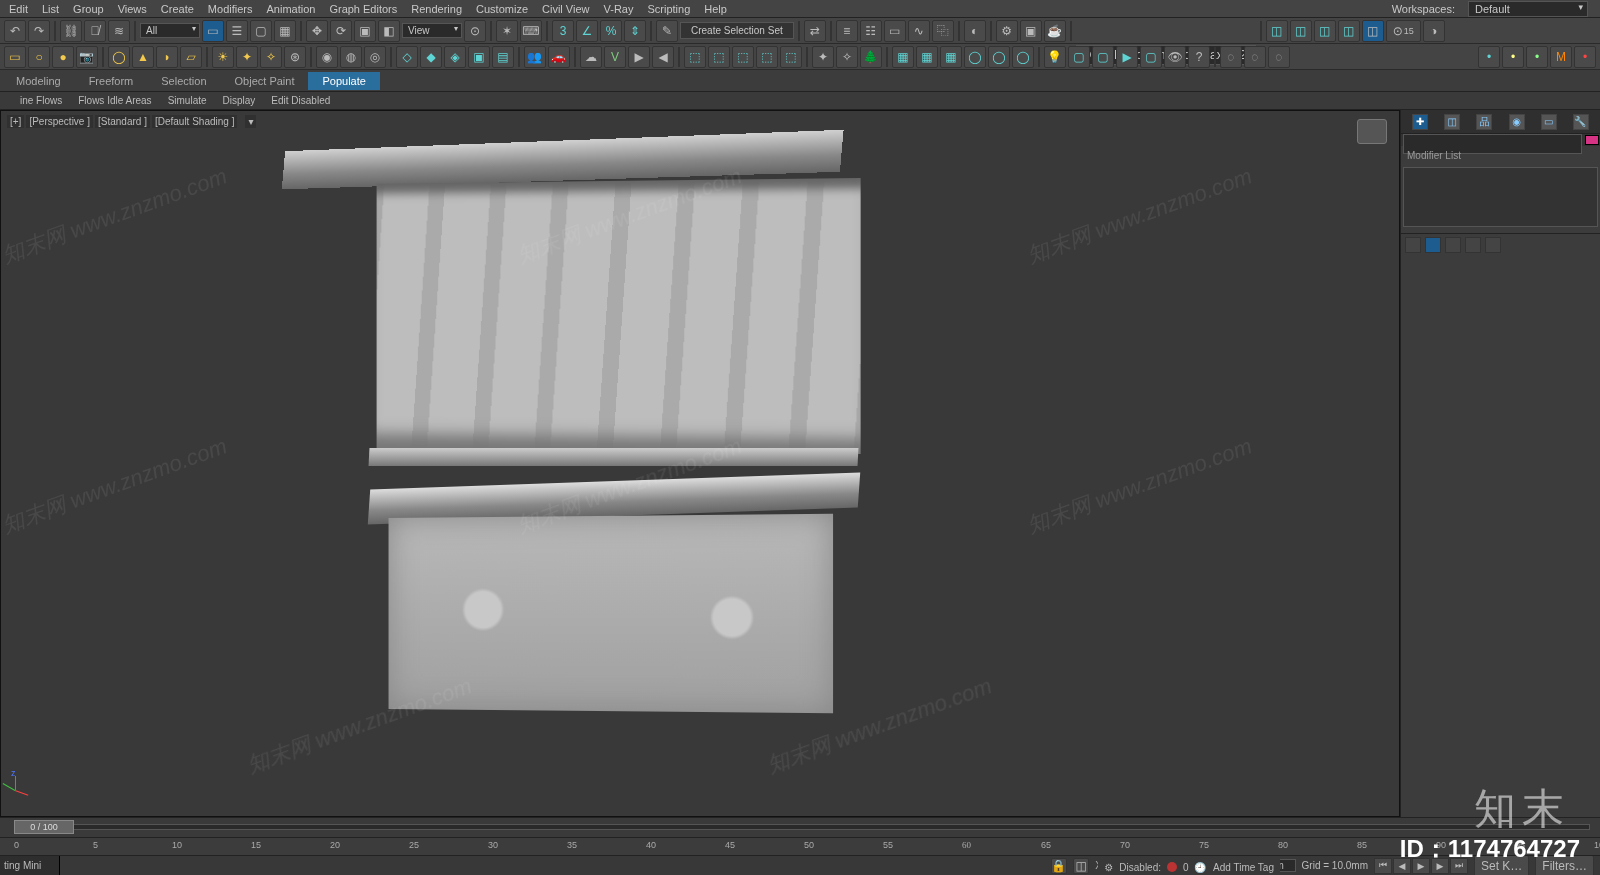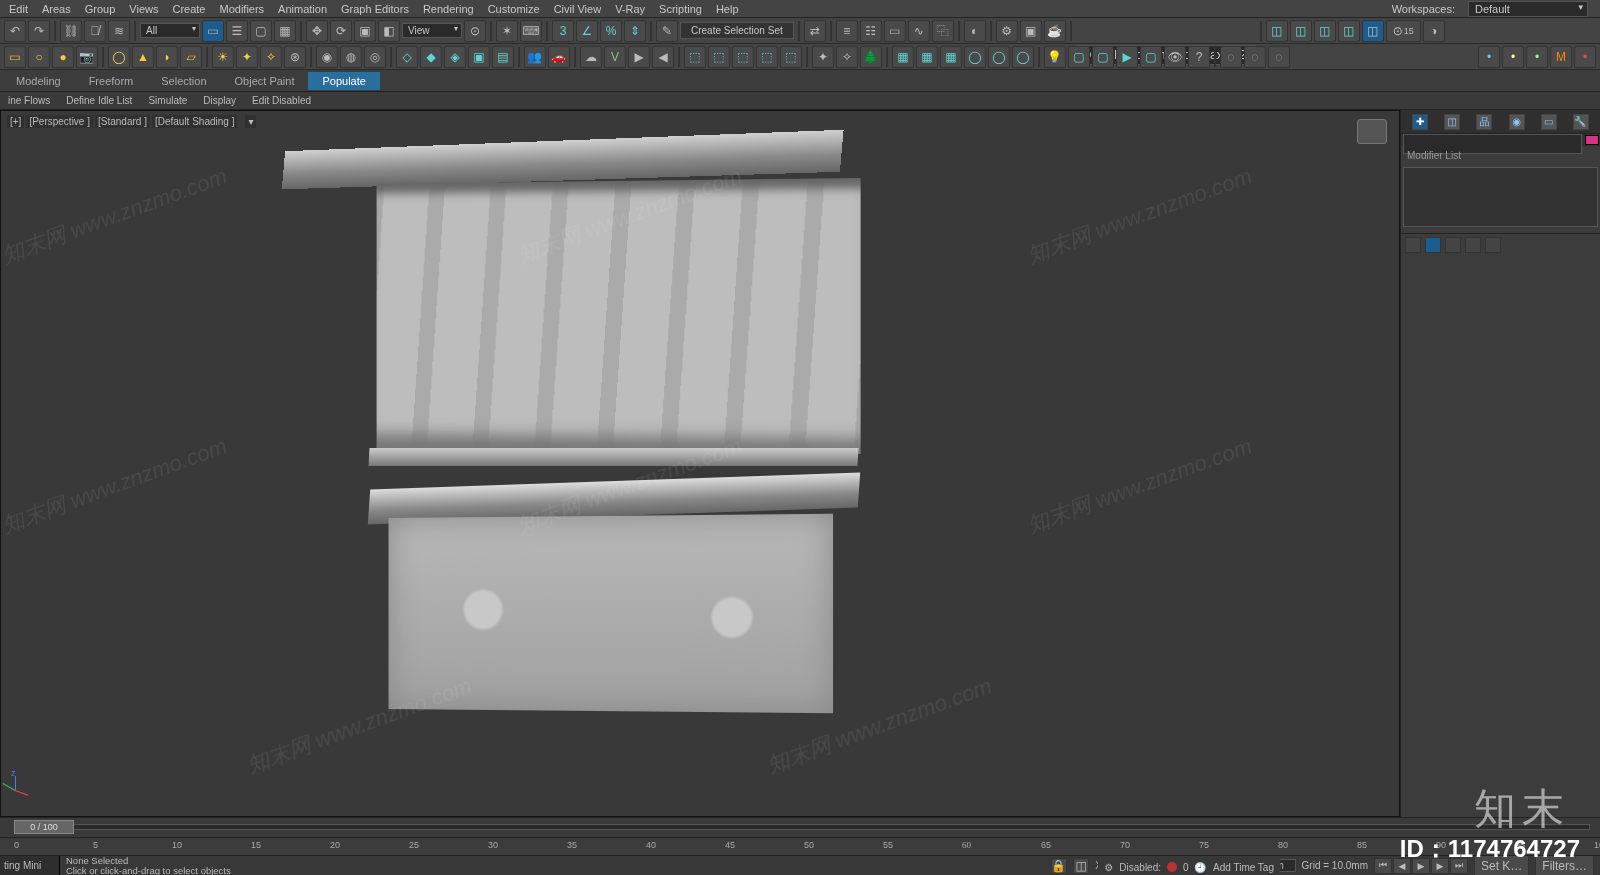--- a/index.html
+++ b/index.html
@@ -25,21 +25,21 @@
 .small-drop::after { content:"▾"; position:absolute; right:3px; top:0; font-size:8px; }
 .pathbox { background:#2a2a2a; border:1px solid #555; padding:2px 6px; width:180px; font-size:12px; overflow:hidden; white-space:nowrap;margin-top:48px; }
 .pill-label { background:#333; padding:2px 10px; border:1px solid #555; font-size:10px; }
 
 
 .ribbon { height:22px; background:#3c3c3c; display:flex; align-items:center; padding-left:2px; border-bottom:1px solid #222; }
 .rtab { padding:3px 14px; font-size:11px; color:#aaa; }
 .rtab.active { background:#2a6e9e; color:#fff; }
 
 
-.subribbon { height:18px; background:#3a3a3a; display:flex; align-items:center; border-bottom:1px solid #222; padding-left:0; }
+.subribbon { height:18px; background:#3a3a3a; display:flex; align-items:center; border-bottom:1px solid #222; padding-left:12px; }
 .sritem { padding:1px 8px; font-size:10px; color:#bbb; }
 
 
 .main { display:flex; height:calc(875px - 18px - 26px - 26px - 22px - 18px - 20px - 18px - 20px); }
 .viewport { flex:1; background:#393939; position:relative; border:1px solid #111; }
 .vp-labels { position:absolute; top:4px; left:6px; display:flex; gap:2px; font-size:10px; color:#bbb; }
 .vp-labels span { background:rgba(0,0,0,0.15); padding:1px 3px; }
 .axis { position:absolute; bottom:10px; left:12px; width:30px; height:30px; }
 .axis .z { position:absolute; left:2px; bottom:16px; width:1px; height:14px; background:#5078ff; }
 .axis .zl { position:absolute; left:-2px; bottom:28px; color:#5078ff; font-size:9px; }
@@ -106,21 +106,21 @@
 .play-ctrl .pb { width:18px; height:16px; background:#4a4a4a; border:1px solid #333; display:flex; align-items:center; justify-content:center; font-size:9px; }
 .lockdot { width:10px;height:10px;border-radius:50%;}
 
 .msgstack { display:flex; flex-direction:column; line-height:10px; font-size:9.5px; padding:1px 0 1px 6px; flex:0 0 auto; min-width:280px;}
 </style>
 </head>
 <body>
 
 <div class="menubar">
   <span>Edit</span>
-  <span>Areas</span>
+  <span>List</span>
   <span>Group</span>
   <span>Views</span>
   <span>Create</span>
   <span>Modifiers</span>
   <span>Animation</span>
   <span>Graph Editors</span>
   <span>Rendering</span>
   <span>Customize</span>
   <span>Civil View</span>
   <span>V-Ray</span>
@@ -262,21 +262,21 @@
 <div class="ribbon">
   <div class="rtab">Modeling</div>
   <div class="rtab">Freeform</div>
   <div class="rtab">Selection</div>
   <div class="rtab">Object Paint</div>
   <div class="rtab active">Populate</div>
 </div>
 
 <div class="subribbon">
   <div class="sritem">ine Flows</div>
-  <div class="sritem">Define Idle List</div>
+  <div class="sritem">Flows Idle Areas</div>
   <div class="sritem">Simulate</div>
   <div class="sritem">Display</div>
   <div class="sritem">Edit Disabled</div>
 </div>
 
 <div class="main">
   <div class="viewport">
     <div class="vp-labels">
       <span>[+]</span>
       <span>[Perspective ]</span>
@@ -364,24 +364,20 @@
     <span class="tk" style="left: 1199px;">75</span>
     <span class="tk" style="left: 1278px;">80</span>
     <span class="tk" style="left: 1357px;">85</span>
     <span class="tk" style="left: 1436px;">90</span>
     <span class="tk" style="left: 1515px;">95</span>
     <span class="tk" style="left: 1594px;">100</span>
   </div>
 
 <div class="status">
   <div class="lbox">ting Mini</div>
-  <div class="msgstack">
-    <span>None Selected</span>
-    <span>Click or click-and-drag to select objects</span>
-  </div>
   <div class="right">
     <div class="tbtn" style="width:16px;height:16px;">🔒</div>
     <div class="tbtn" style="width:16px;height:16px;">◫</div>
     <div class="coord">
       <span class="cl">X:</span>
       <span class="cv">923.3mm</span>
       <span class="cl">Y:</span>
       <span class="cv">-589.7mm</span>
       <span class="cl">Z:</span>
       <span class="cv">0.0mm</span>

